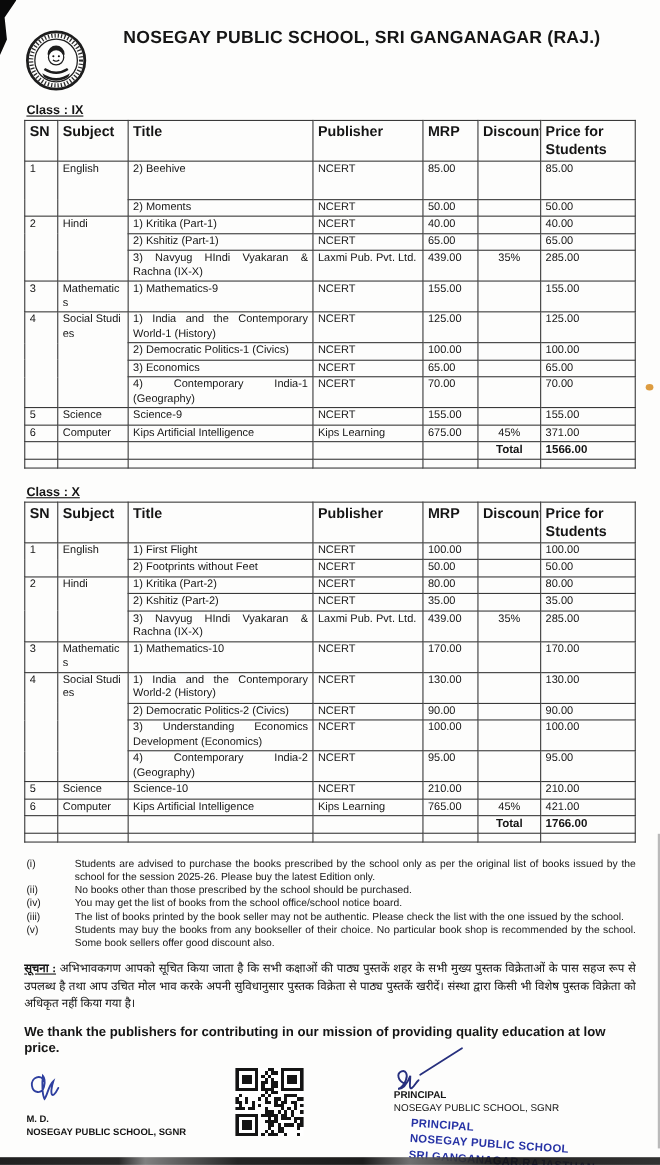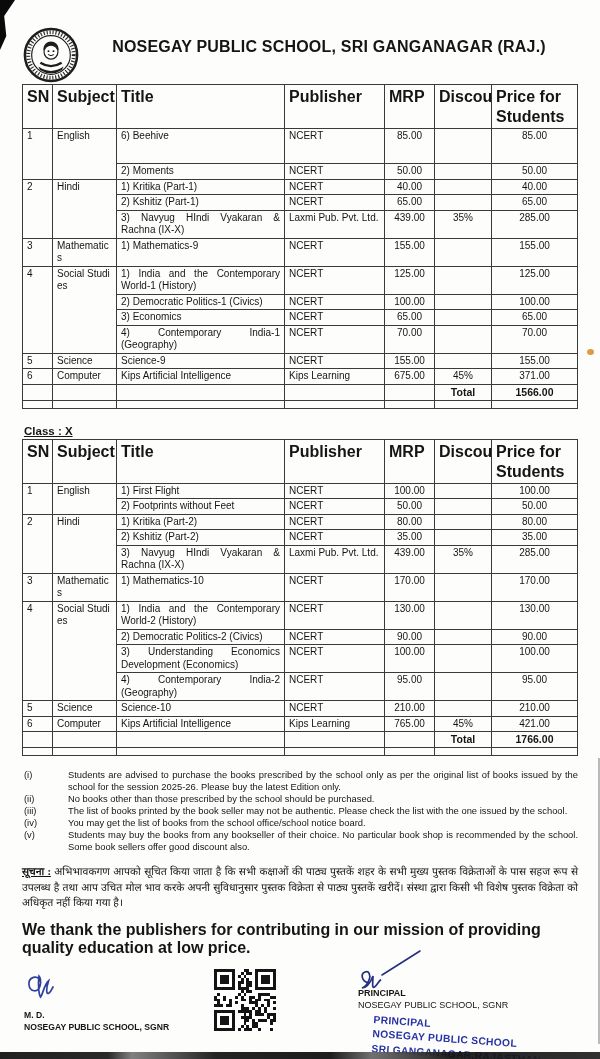--- a/index.html
+++ b/index.html
@@ -8,59 +8,59 @@
     background:#fdfdfc;color:#151515;
     font-family:"Liberation Sans", sans-serif;
     -webkit-font-smoothing:antialiased;
   }
   .page{position:absolute;inset:0;padding:0 22px;box-sizing:border-box;}
 
   
   .header{display:flex;margin-top:26px;}
   .logo-box{width:58px;height:58px;flex:none;}
   .header-text{flex:1;}
-  .school-name{font-size:16px;font-weight:bold;text-align:center;margin-top:12px;letter-spacing:.2px;}
+  .school-name{font-size:16px;font-weight:bold;text-align:center;letter-spacing:.2px;}
   .mobile{font-size:9.5px;font-weight:bold;text-align:right;margin-top:4px;padding-right:2px;}
   .doc-title{text-align:center;font-weight:bold;font-size:12.5px;text-decoration:underline;margin-top:9px;letter-spacing:.2px;}
 
   
   .class-label{font-weight:bold;font-size:11.5px;text-decoration:underline;margin:11px 0 2px 2px;}
   .class-label.second{margin-top:16px;}
   table.booklist{width:100%;border-collapse:collapse;table-layout:fixed;}
   table.booklist col.col-sn{width:30px;}
   table.booklist col.col-subject{width:64px;}
   table.booklist col.col-title{width:168px;}
   table.booklist col.col-publisher{width:100px;}
   table.booklist col.col-mrp{width:50px;}
   table.booklist col.col-discount{width:57px;}
   table.booklist th,table.booklist td{
     border:1px solid #3a3a3a;padding:1px 4px;vertical-align:top;
     font-size:10px;line-height:1.25;overflow:hidden;
   }
-  table.booklist th{font-size:16px;font-weight:bold;text-align:left;padding-top:2px;}
+  table.booklist th{font-size:13px;font-weight:bold;text-align:left;padding-top:2px;}
   td.td-sn{padding-left:8px;}
   td.td-subject{word-break:break-all;}
   td.td-title{text-align:justify;}
-  td.td-mrp,td.td-price{text-align:center;padding-right:5px;}
+  td.td-mrp,td.td-price{text-align:left;padding-right:5px;}
   td.td-discount{text-align:center;}
   tr.tall-row td{height:32px;}
   tr.total-row td{font-weight:bold;font-size:10.5px;}
   tr.empty-row td{height:7px;padding:0;}
 
   
   .notes{margin-top:13px;}
   .note-row{display:flex;font-size:9.4px;line-height:1.28;}
   .note-num{width:44px;flex:none;padding-left:2px;}
   .note-text{flex:1;text-align:justify;}
 
   
   .hindi{margin-top:11px;font-size:10.5px;line-height:1.4;text-align:justify;}
   .hindi-label{font-weight:bold;text-decoration:underline;font-family:Liberation Serif, serif;}
 
-  .thanks{margin-top:11px;font-weight:bold;font-size:16px;}
+  .thanks{margin-top:11px;font-weight:bold;font-size:12px;}
 
   
   .footer{position:relative;height:135px;margin-top:4px;}
   .sig-left{position:absolute;left:2px;top:8px;}
   .footer-left-text{position:absolute;left:2px;top:48px;font-size:8.6px;font-weight:bold;line-height:1.4;}
   .qr-box{position:absolute;left:192px;top:8px;width:62px;height:62px;}
   .sig-right{position:absolute;left:326px;top:-16px;}
   .footer-right-text{position:absolute;left:336px;top:26px;font-size:9px;line-height:1.35;}
   .footer-right-text .l1{font-weight:bold;}
   .stamp{position:absolute;left:352px;top:52px;font-weight:bold;font-size:10.3px;
@@ -93,20 +93,21 @@
         <path d="M19,38 q11,7 22,0" fill="none" stroke="#1d1d1d" stroke-width="2.4"></path>
         <path d="M17,42 q13,9 26,0 l-1.6,3.4 q-11.4,7.2 -22.8,0 z" fill="#1d1d1d"></path>
       </svg>
     </div>
     <div class="header-text">
       <div class="school-name">NOSEGAY PUBLIC SCHOOL, SRI GANGANAGAR (RAJ.)</div>
     </div>
   </div>
 
 
+  <div class="class-label">Class : IX</div>
   <div>
       <table class="booklist">
         <colgroup>
           <col class="col-sn">
           <col class="col-subject">
           <col class="col-title">
           <col class="col-publisher">
           <col class="col-mrp">
           <col class="col-discount">
           <col class="col-price">
@@ -119,21 +120,21 @@
             <th>Publisher</th>
             <th>MRP</th>
             <th>Discount</th>
             <th>Price for Students</th>
           </tr>
         </thead>
         <tbody>
           <tr class="tall-row">
             <td class="td-sn" rowspan="2">1</td>
             <td class="td-subject" rowspan="2">English</td>
-            <td class="td-title">6) Beehive</td>
+            <td class="td-title">2) Beehive</td>
             <td class="td-publisher">NCERT</td>
             <td class="td-mrp">85.00</td>
             <td class="td-discount"></td>
             <td class="td-price">85.00</td>
           </tr>
           <tr>
             <td class="td-title">2) Moments</td>
             <td class="td-publisher">NCERT</td>
             <td class="td-mrp">50.00</td>
             <td class="td-discount"></td>
@@ -386,26 +387,26 @@
   <div class="notes">
       <div class="note-row">
         <span class="note-num">(i)</span>
         <span class="note-text">Students are advised to purchase the books prescribed by the school only as per the original list of books issued by the school for the session 2025-26. Please buy the latest Edition only.</span>
       </div>
       <div class="note-row">
         <span class="note-num">(ii)</span>
         <span class="note-text">No books other than those prescribed by the school should be purchased.</span>
       </div>
       <div class="note-row">
+        <span class="note-num">(iv)</span>
+        <span class="note-text">You may get the list of books from the school office/school notice board.</span>
+      </div>
+      <div class="note-row">
         <span class="note-num">(iii)</span>
         <span class="note-text">The list of books printed by the book seller may not be authentic. Please check the list with the one issued by the school.</span>
-      </div>
-      <div class="note-row">
-        <span class="note-num">(iv)</span>
-        <span class="note-text">You may get the list of books from the school office/school notice board.</span>
       </div>
       <div class="note-row">
         <span class="note-num">(v)</span>
         <span class="note-text">Students may buy the books from any bookseller of their choice. No particular book shop is recommended by the school. Some book sellers offer good discount also.</span>
       </div>
     </div>
 
   <div class="hindi">
     <span class="hindi-label">सूचना :</span>
     <span>अभिभावकगण आपको सूचित किया जाता है कि सभी कक्षाओं की पाठ्य पुस्तकें शहर के सभी मुख्य पुस्तक विक्रेताओं के पास सहज रूप से उपलब्ध है तथा आप उचित मोल भाव करके अपनी सुविधानुसार  पुस्तक विक्रेता से पाठ्य पुस्तकें खरीदें। संस्था द्वारा किसी भी विशेष पुस्तक विक्रेता को अधिकृत नहीं किया गया है।</span>

